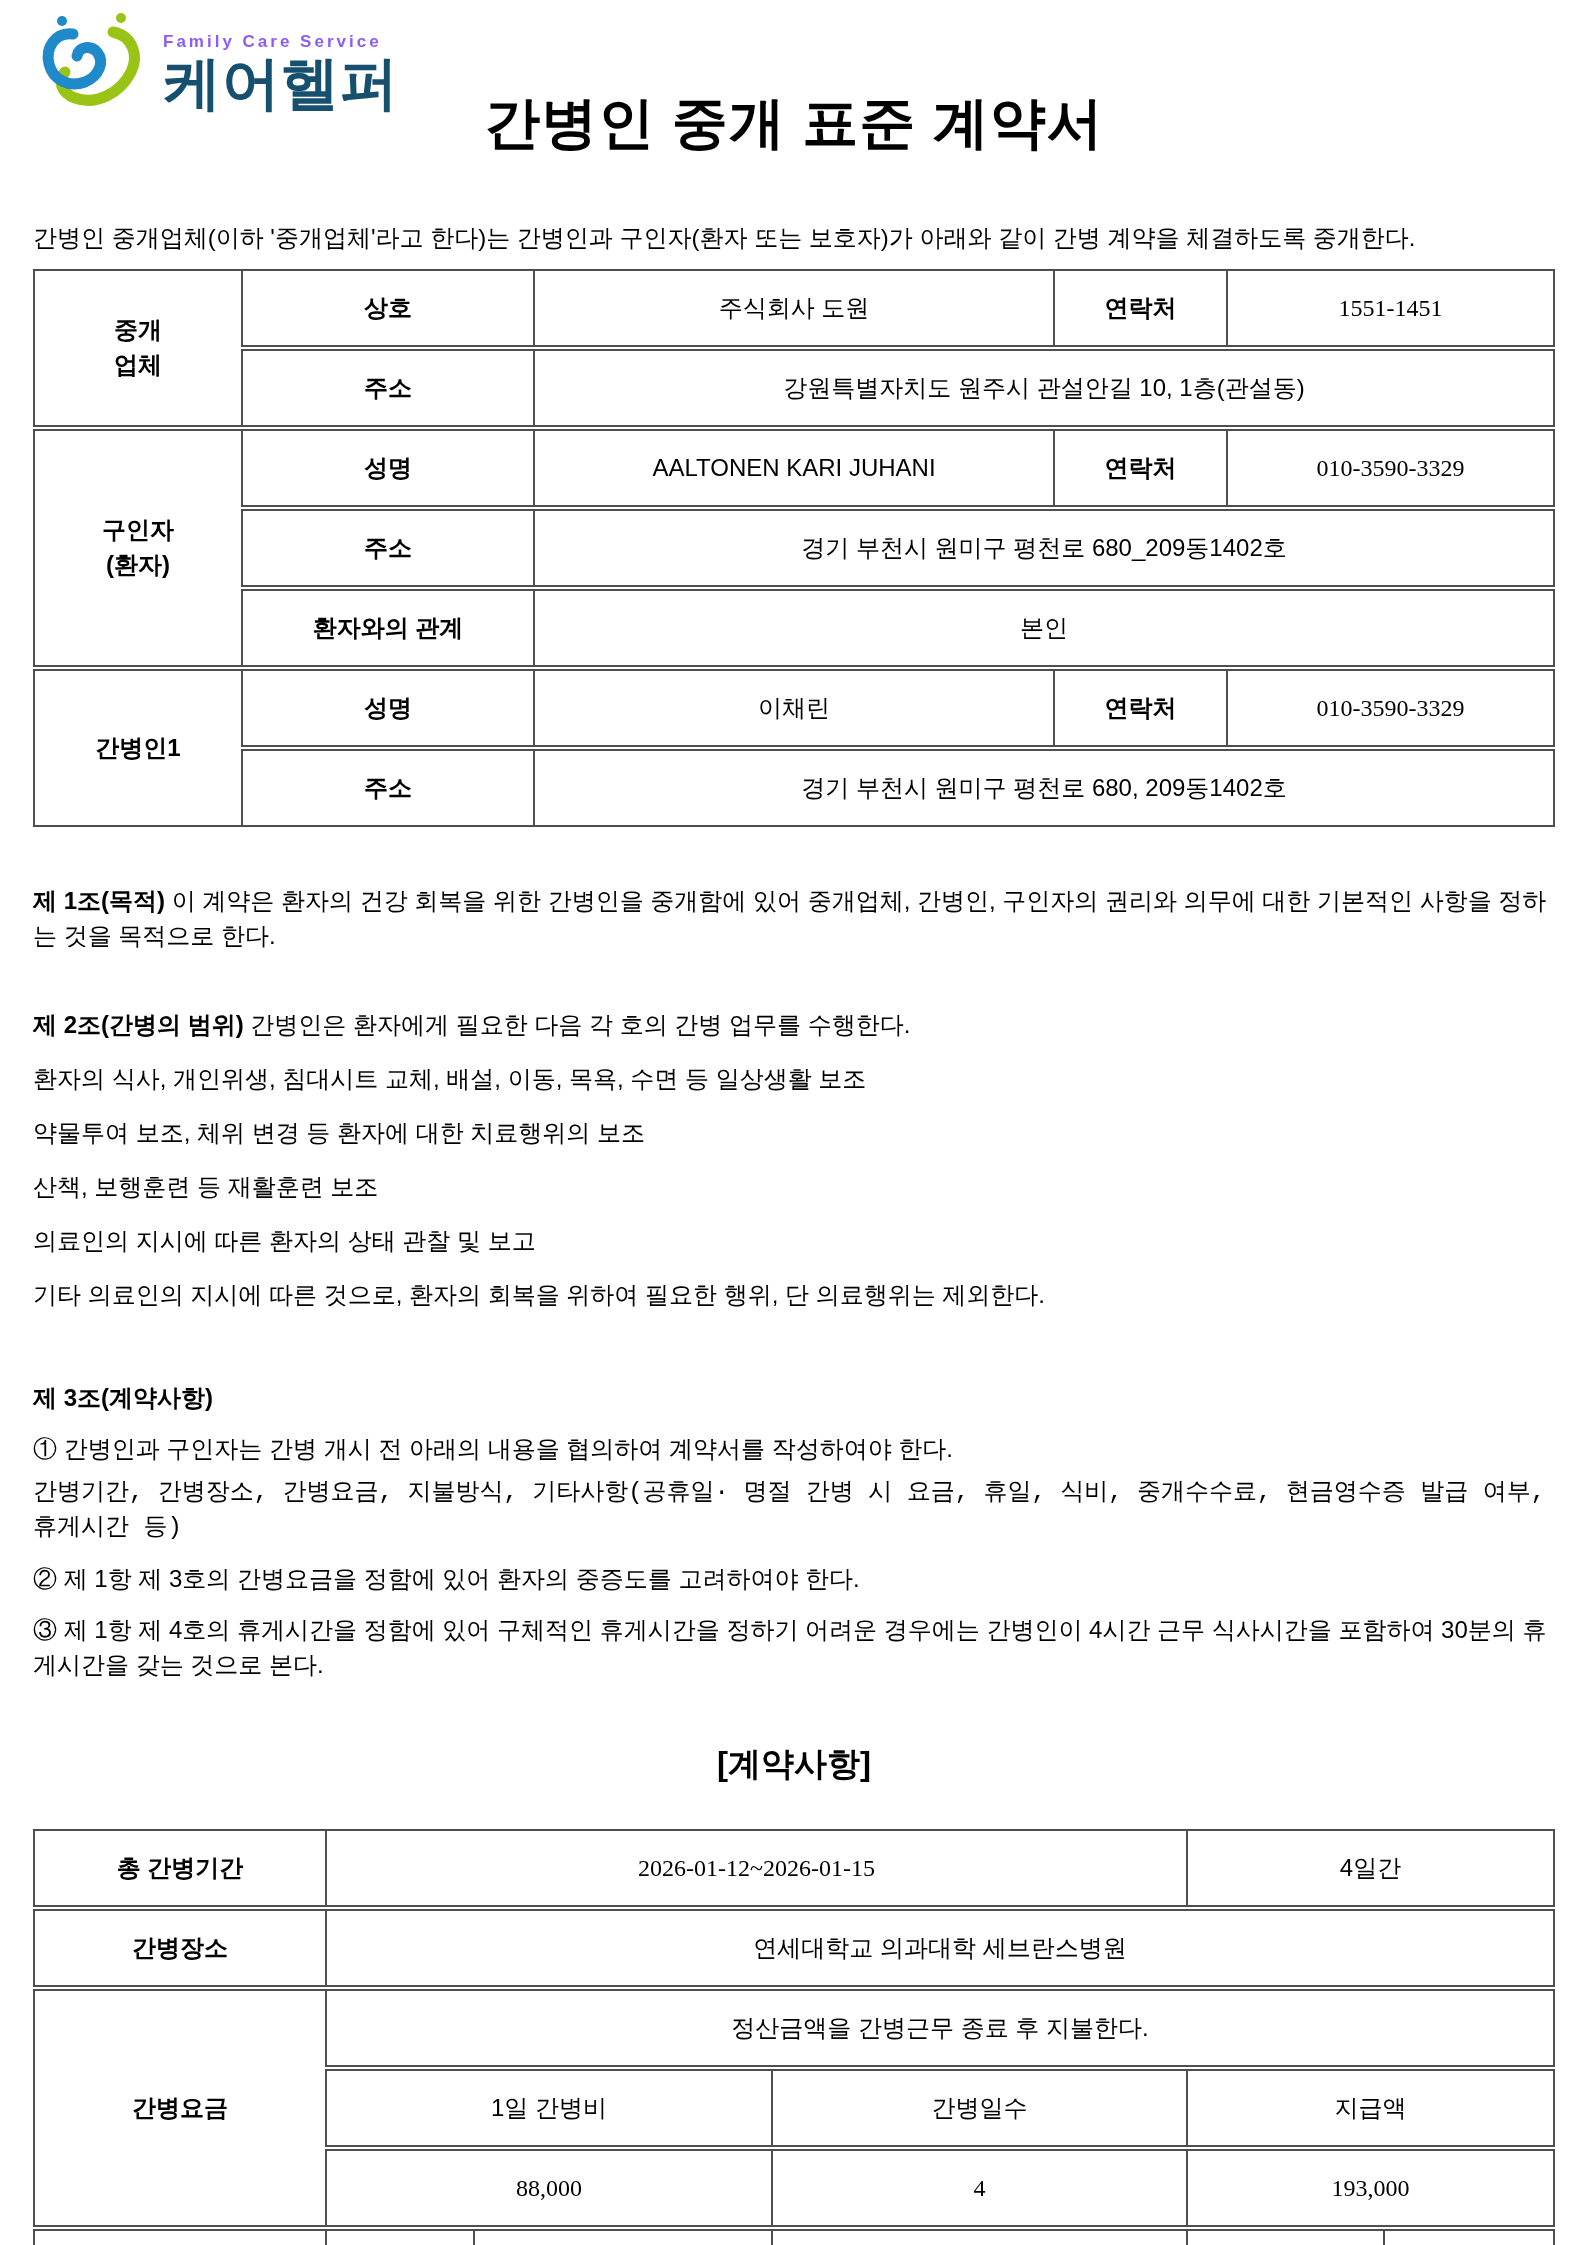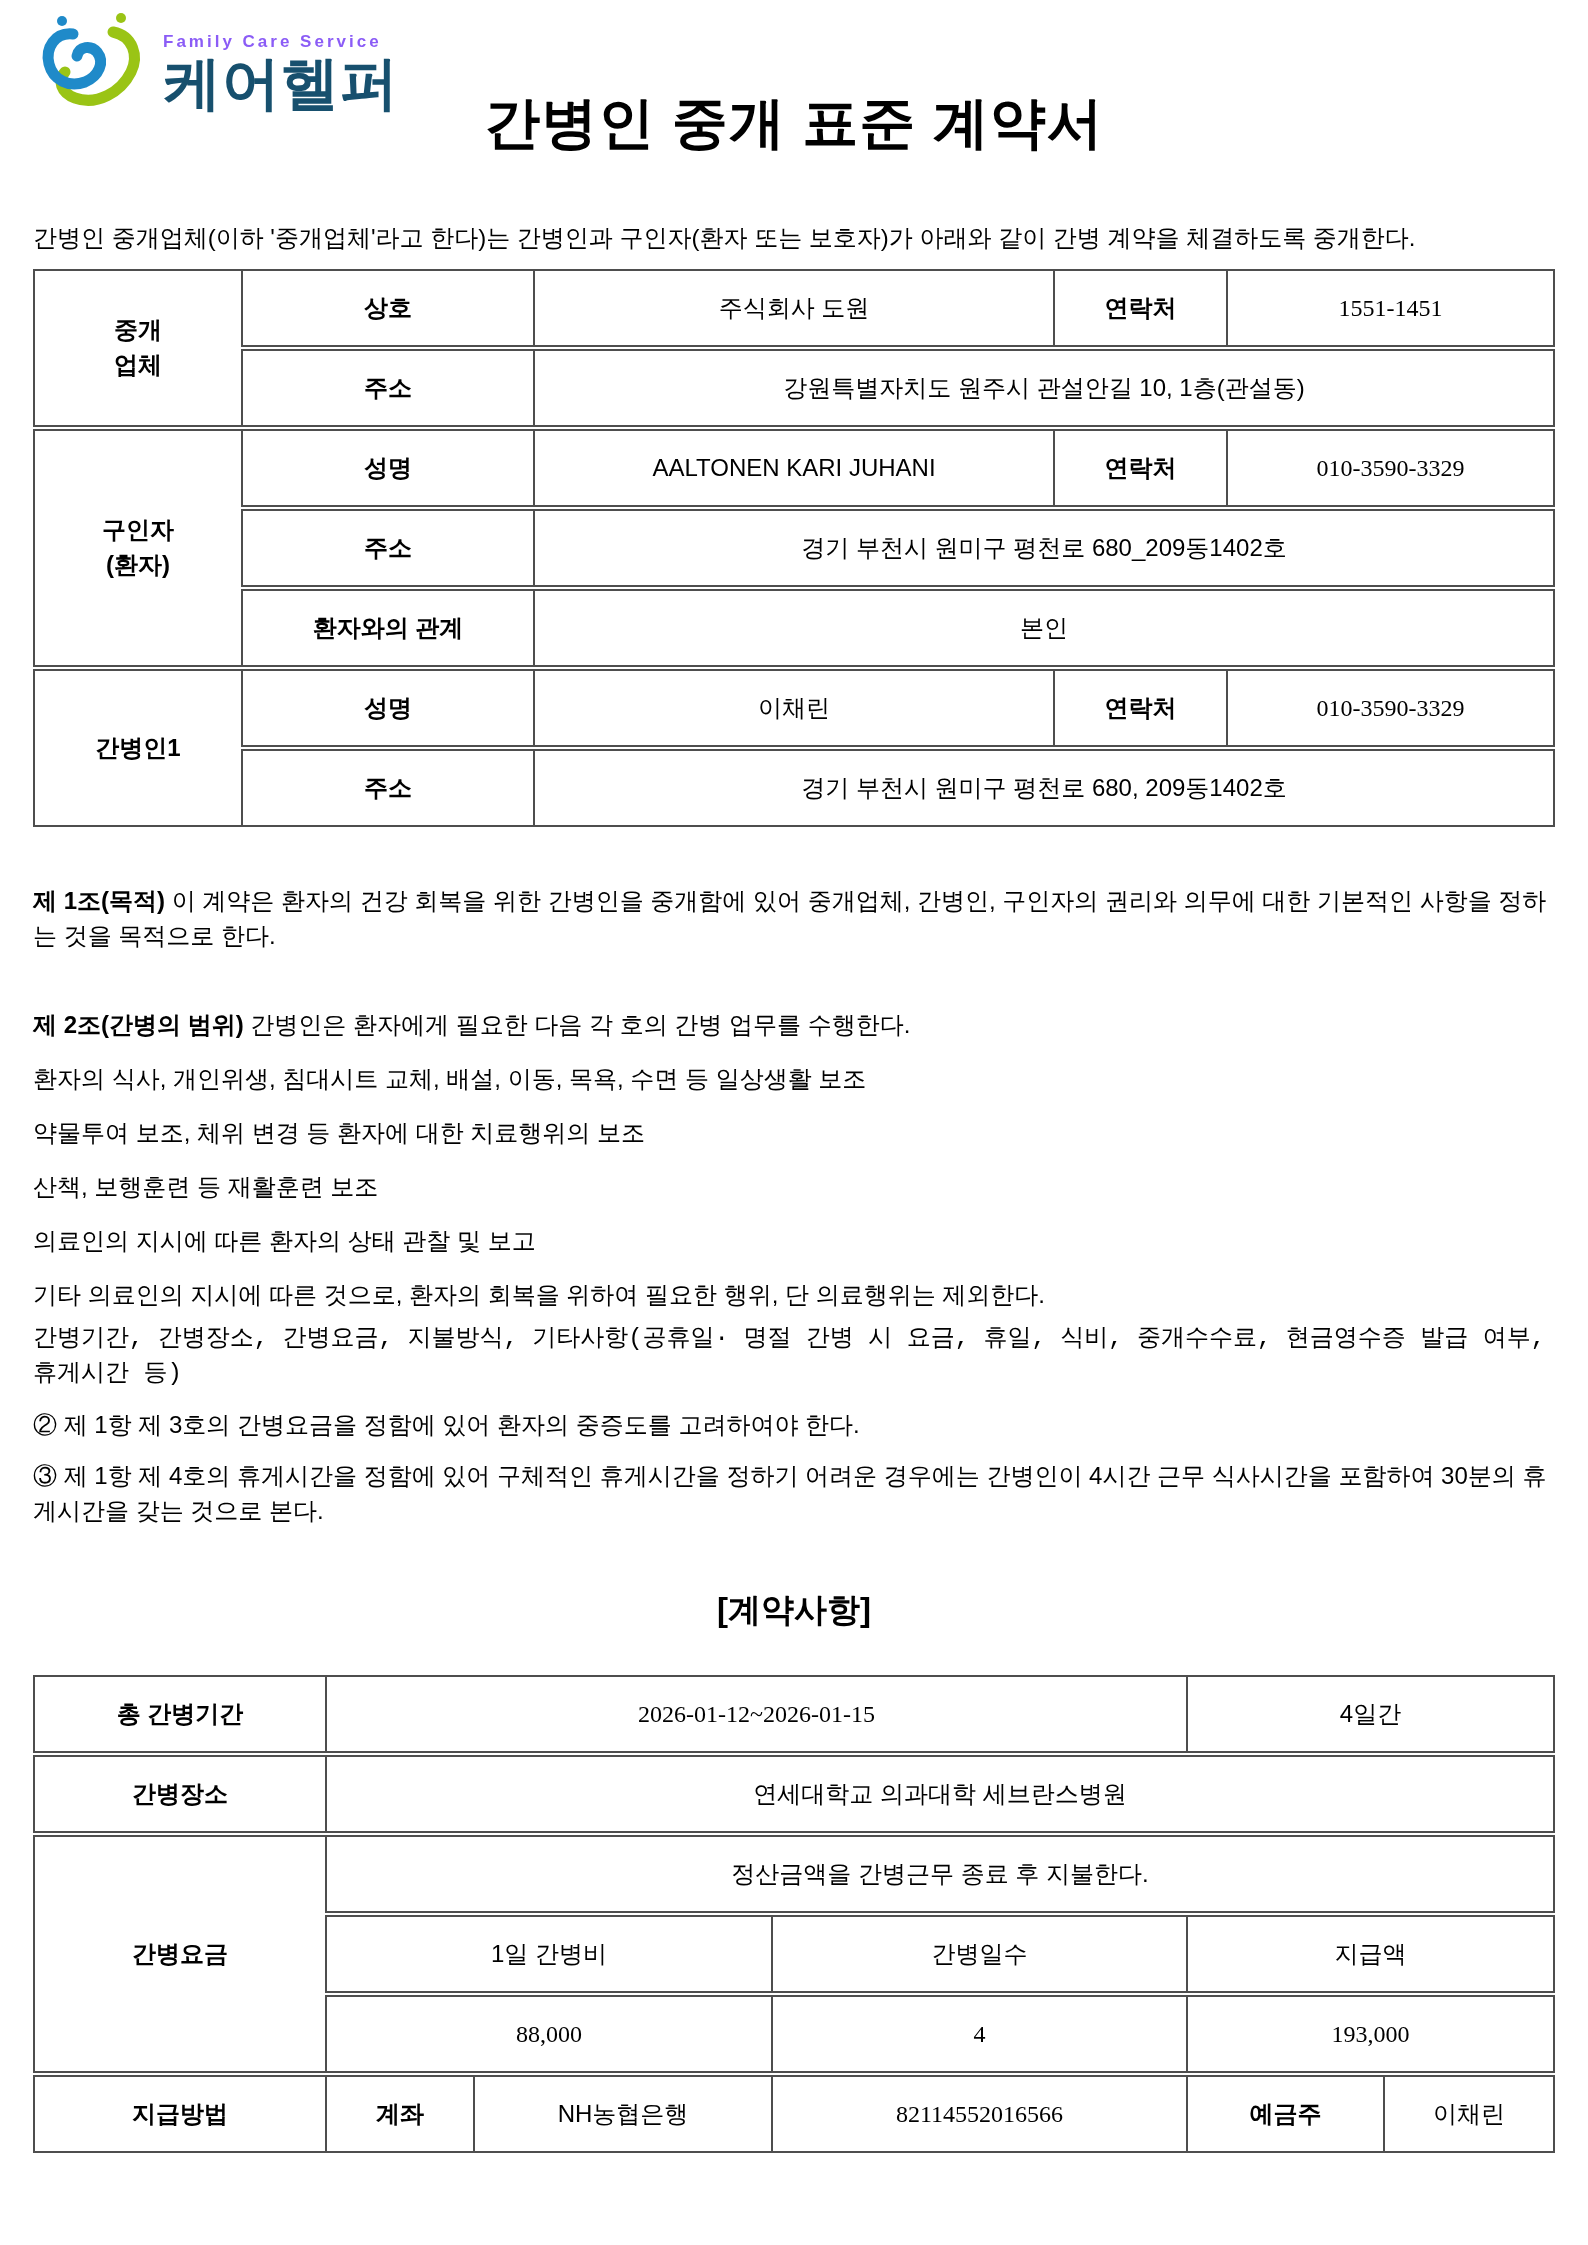--- a/index.html
+++ b/index.html
@@ -130,20 +130,22 @@
   <p class="par sec1"><span class="b">제 1조(목적)</span><span> 이 계약은 환자의 건강 회복을 위한 간병인을 중개함에 있어 중개업체, 간병인, 구인자의 권리와 의무에 대한 기본적인 사항을 정하는 것을 목적으로 한다.</span></p>
 
   <p class="par sec2"><span class="b">제 2조(간병의 범위)</span><span> 간병인은 환자에게 필요한 다음 각 호의 간병 업무를 수행한다.</span></p>
 
   <p class="par listitem">환자의 식사, 개인위생, 침대시트 교체, 배설, 이동, 목욕, 수면 등 일상생활 보조</p>
   <p class="par listitem">약물투여 보조, 체위 변경 등 환자에 대한 치료행위의 보조</p>
   <p class="par listitem">산책, 보행훈련 등 재활훈련 보조</p>
   <p class="par listitem">의료인의 지시에 따른 환자의 상태 관찰 및 보고</p>
   <p class="par listitem">기타 의료인의 지시에 따른 것으로, 환자의 회복을 위하여 필요한 행위, 단 의료행위는 제외한다.</p>
 
+  <p class="par sec3 b">제 3조(계약사항)</p>
+  <p class="par a3line">① 간병인과 구인자는 간병 개시 전 아래의 내용을 협의하여 계약서를 작성하여야 한다.</p>
   <p class="par a3line2">간병기간, 간병장소, 간병요금, 지불방식, 기타사항(공휴일· 명절 간병 시 요금, 휴일, 식비, 중개수수료, 현금영수증 발급 여부, 휴게시간 등)</p>
   <p class="par a3line">② 제 1항 제 3호의 간병요금을 정함에 있어 환자의 중증도를 고려하여야 한다.</p>
   <p class="par a3line">③ 제 1항 제 4호의 휴게시간을 정함에 있어 구체적인 휴게시간을 정하기 어려운 경우에는 간병인이 4시간 근무 식사시간을 포함하여 30분의 휴게시간을 갖는 것으로 본다.</p>
 
   <div class="contract-heading">[계약사항]</div>
 
   <table class="doc doc2">
     <colgroup>
       <col style="width:292px">
         <col style="width:148px">

